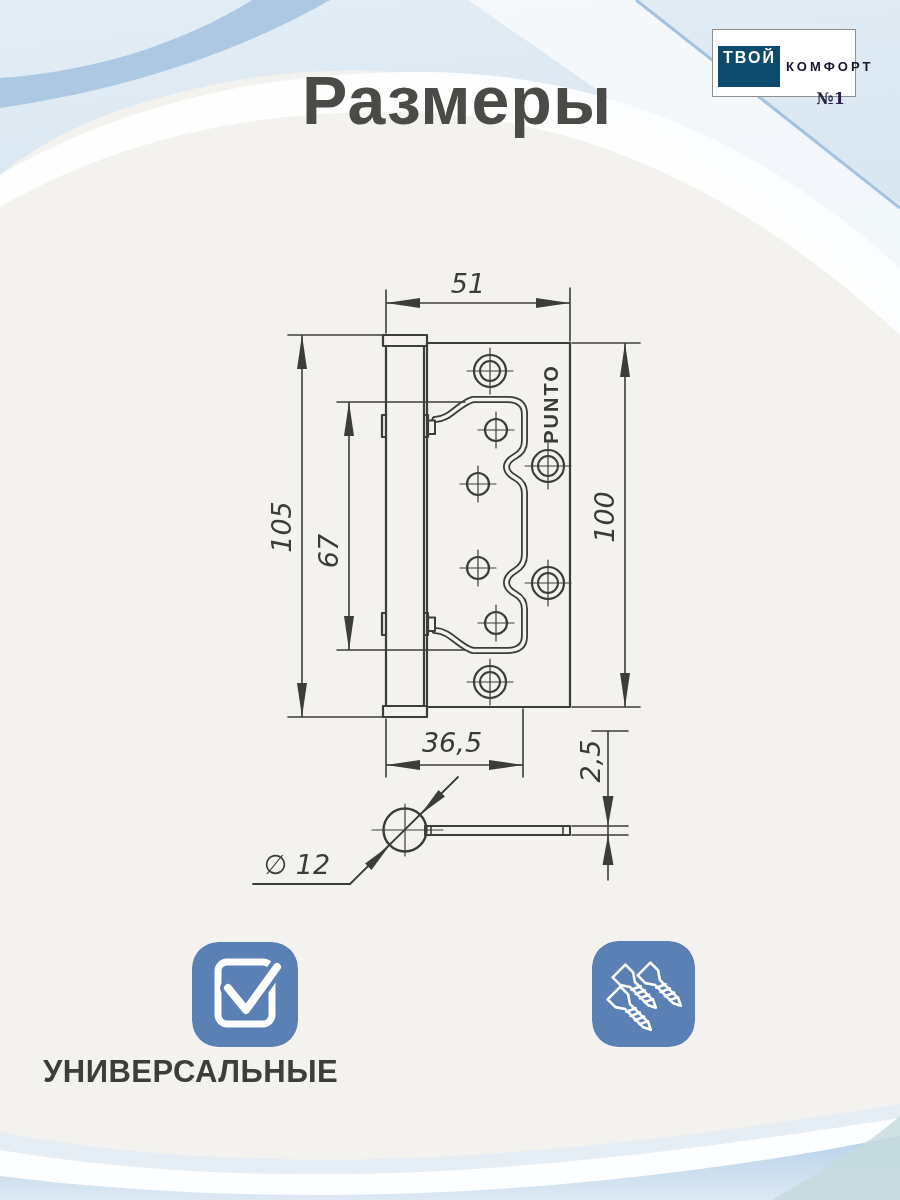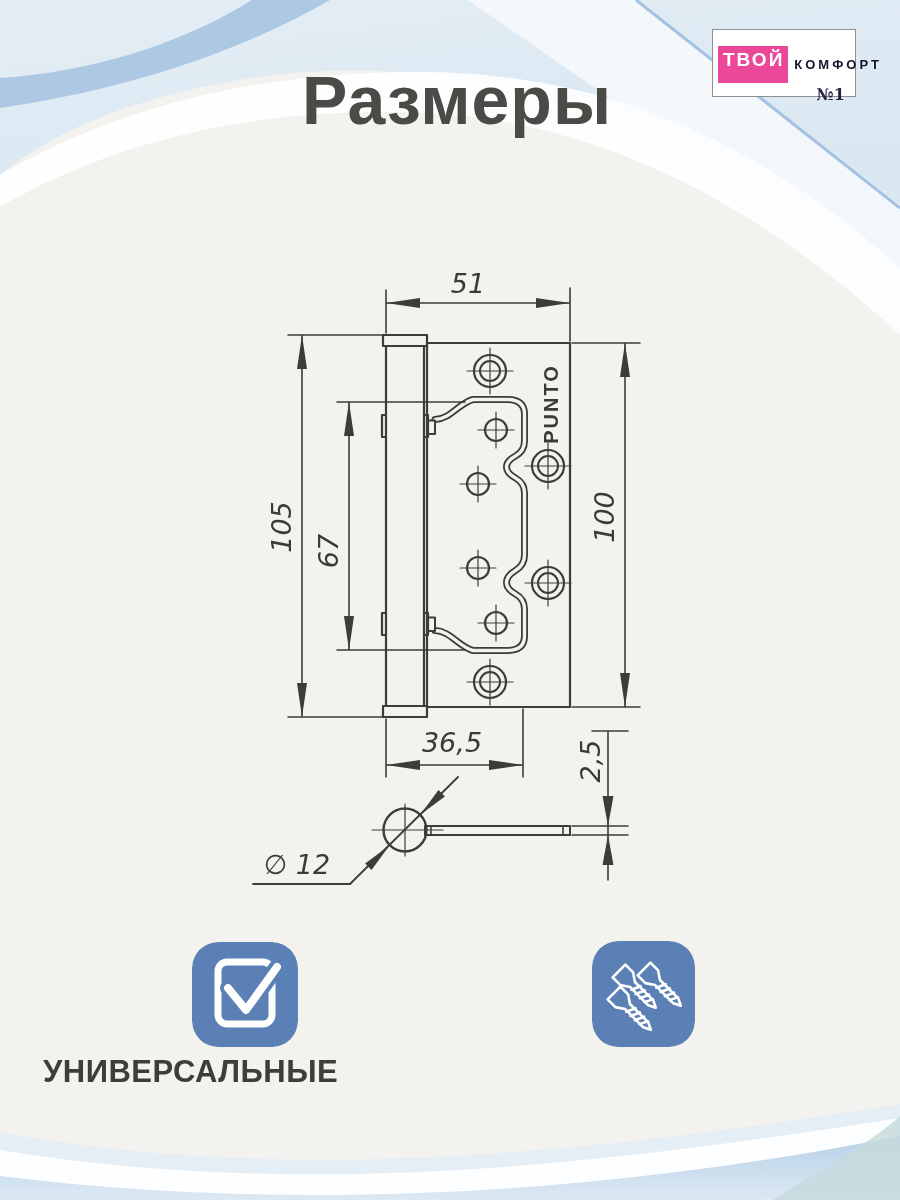--- a/index.html
+++ b/index.html
@@ -8,22 +8,22 @@
   .abs{position:absolute;}
   
   #waves, #drawing{position:absolute;left:0;top:0;width:900px;height:1200px;}
   
   .title{left:0;top:62px;width:900px;text-align:center;color:#4a4a47;
          font-weight:bold;font-size:68px;line-height:76px;letter-spacing:1px;margin-left:7px;}
   
   .logo{left:712px;top:29px;width:144px;height:68px;background:#ffffff;
         border:1.5px solid #8f8f8f;box-sizing:border-box;}
   .logo-row{display:flex;align-items:center;margin:16px 6px 0 5px;}
-  .logo-black{background:#ec4899;color:#ffffff;font-weight:bold;font-size:19px;
-              letter-spacing:2px;padding:3px 4px 12px 5px;}
+  .logo-black{background:#0c4a6e;color:#ffffff;font-weight:bold;font-size:16px;
+              letter-spacing:2px;padding:3px 4px 20px 5px;}
   .logo-rest{color:#15152e;font-weight:bold;font-size:13px;letter-spacing:3px;margin-left:6px;}
   .logo-num{text-align:right;margin:2px 10px 0 0;color:#2a2145;
             font-family:"DejaVu Serif",serif;font-size:16px;font-weight:bold;}
   
   .feat-label{color:#3d3d3b;font-weight:bold;font-size:31px;letter-spacing:.5px;
               line-height:38px;}
   #feat1-label{left:43px;top:1053px;width:420px;}
   #feat2-label{left:435px;top:1053px;width:420px;}
   .tile{border-radius:26px;}
 </style>

